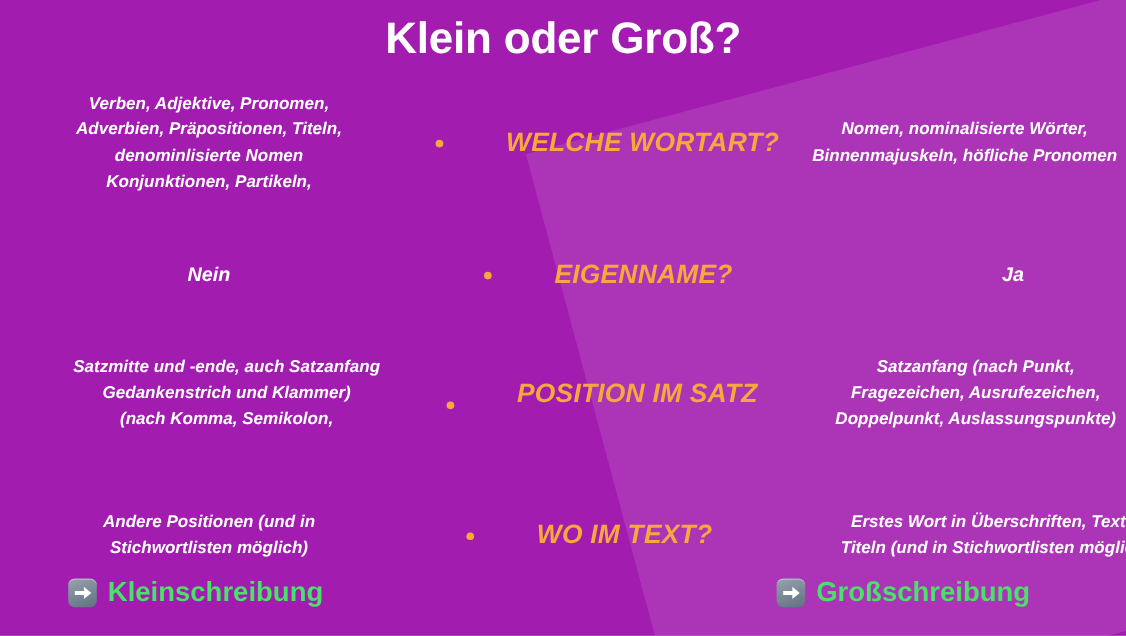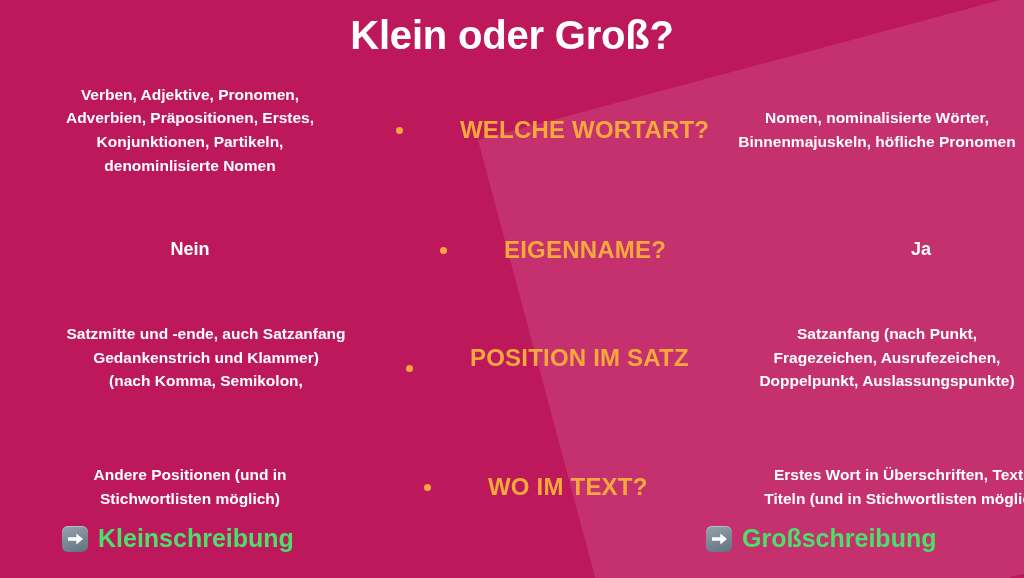--- a/index.html
+++ b/index.html
@@ -9,21 +9,21 @@
   body {
     width: 1024px;
     height: 578px;
     overflow: hidden;
     font-family: "Liberation Sans", sans-serif;
   }
   #stage {
     position: relative;
     width: 1024px;
     height: 578px;
-    background: #be185d;
+    background: #a21caf;
     overflow: hidden;
   }
   
   #diagonal-overlay {
     position: absolute;
     left: 478px;
     top: 140px;
     width: 700px;
     height: 560px;
     background: rgba(255, 255, 255, 0.11);
@@ -48,20 +48,21 @@
     top: 60px;
     width: 1024px;
     height: 455px;
   }
   .row {
     position: absolute;
     left: 0;
     width: 1024px;
     display: flex;
     align-items: center;
+    font-style: italic;
   }
   .row-1 { top: 10px;  height: 120px; }
   .row-2 { top: 150px; height: 80px;  }
   .row-3 { top: 245px; height: 105px; margin-left: 16px; }
   .row-4 { top: 387px; height: 80px;  }
 
   .col-left {
     width: 380px;
     flex: 0 0 380px;
     text-align: center;
@@ -163,23 +164,23 @@
 
   <div id="diagonal-overlay"></div>
 
   <div id="title">Klein oder Groß?</div>
 
   <div class="grid">
 
     <div class="row row-1">
       <div class="col-left">
         <div>Verben, Adjektive, Pronomen,</div>
-        <div>Adverbien, Präpositionen, Erstes,</div>
+        <div>Adverbien, Präpositionen, Titeln,</div>
+        <div>denominlisierte Nomen</div>
         <div>Konjunktionen, Partikeln,</div>
-        <div>denominlisierte Nomen</div>
       </div>
       <div class="col-center c1">
         <span class="bullet"></span>
         <span>WELCHE WORTART?</span>
       </div>
       <div class="col-right">
         <span class="clip-line">Nomen, nominalisierte Wörter,</span>
         <span class="clip-line">Binnenmajuskeln, höfliche Pronomen</span>
       </div>
     </div>

